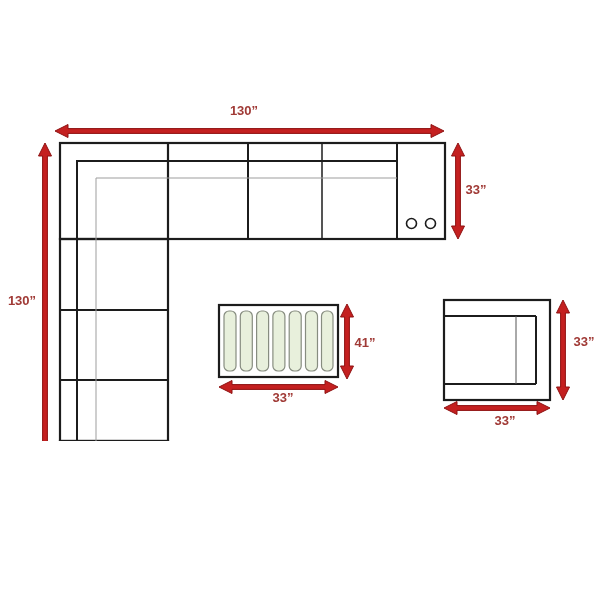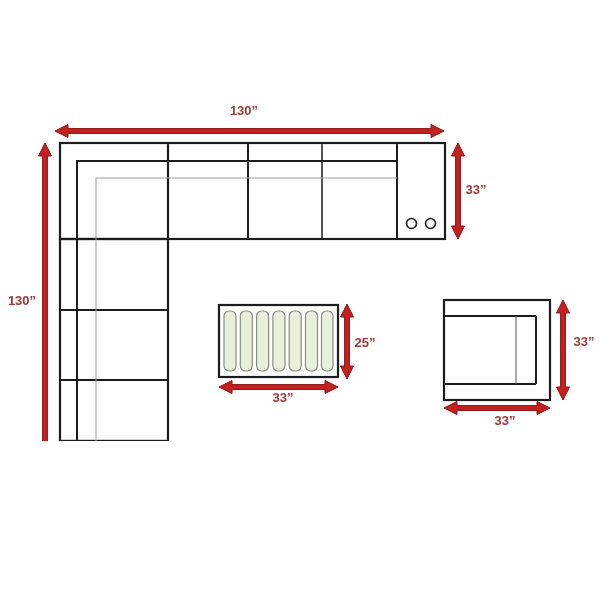--- a/index.html
+++ b/index.html
@@ -103,20 +103,20 @@
       <path d="M 444,408 L 457,401.5 L 457,405.6 L 537,405.6 L 537,401.5 L 550,408 L 537,414.5 L 537,410.4 L 457,410.4 L 457,414.5 Z"></path>
     </g>
   </svg>
 
   <div class="dim" style="left:220px;top:103px;width:48px;">130”</div>
 
   <div class="dim" style="left:4px;top:293px;width:36px;">130”</div>
 
   <div class="dim" style="left:462px;top:182px;width:28px;">33”</div>
 
-  <div class="dim" style="left:352px;top:335px;width:26px;">25”</div>
+  <div class="dim" style="left:352px;top:335px;width:26px;">41”</div>
 
   <div class="dim" style="left:269px;top:390px;width:28px;">33”</div>
 
   <div class="dim" style="left:570px;top:334px;width:28px;">33”</div>
 
   <div class="dim" style="left:491px;top:413px;width:28px;">33”</div>
 </div>
 
 </body></html>

